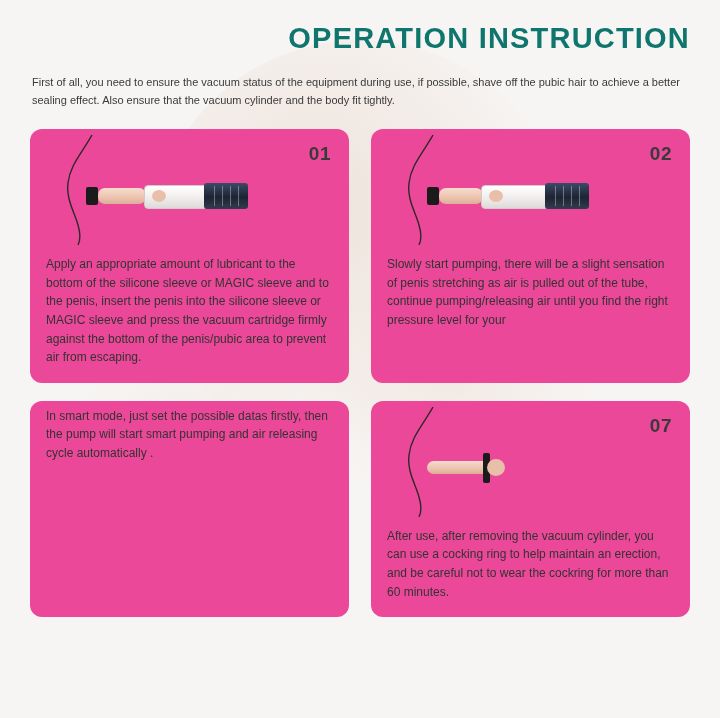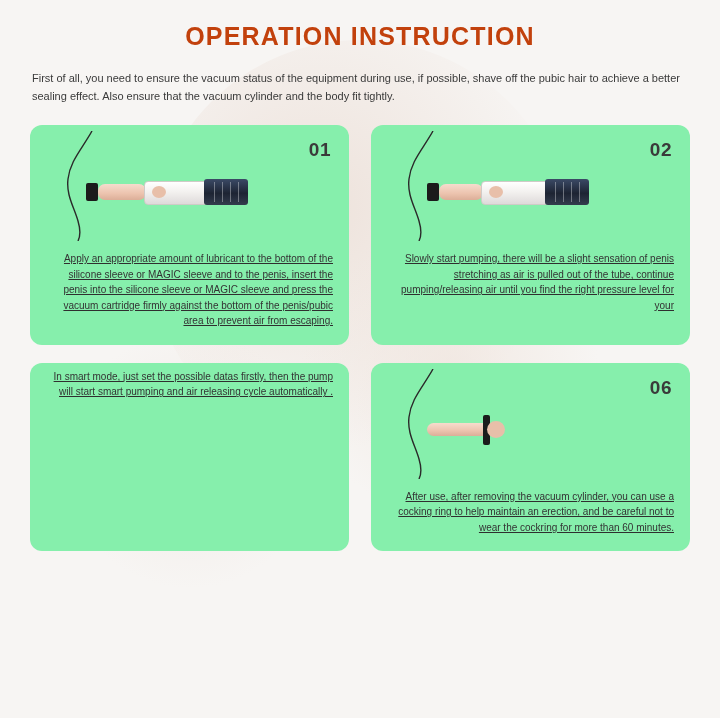--- a/index.html
+++ b/index.html
@@ -39,74 +39,72 @@
 
   .page {
     position: relative;
     z-index: 2;
     padding: 0 30px;
     box-sizing: border-box;
     width: 720px;
   }
 
   .title {
-    text-align: center;
-    font-size: 25px;
+    text-align: right;
+    font-size: 29px;
     font-weight: bold;
     letter-spacing: 1.2px;
-    color: #c2410c;
+    color: #0f766e;
     margin: 22px 0 18px 0;
   }
 
   .intro {
     font-size: 11px;
     line-height: 1.65;
     color: #3a3a3a;
     margin: 0 2px 20px 2px;
   }
 
   .grid {
     display: grid;
     grid-template-columns: 1fr 1fr;
     gap: 18px 22px;
   }
 
   .card {
-    background: #86efac;
+    background: #ec4899;
     border-radius: 12px;
     padding: 0;
     position: relative;
     box-sizing: border-box;
     overflow: hidden;
-    text-decoration: underline;
   }
   .card-media {
     position: relative;
     height: 120px;
   }
   .card-number {
     position: absolute;
     top: 14px;
     right: 18px;
     font-size: 19px;
     font-weight: bold;
     color: #3a3a3a;
     letter-spacing: 0.5px;
   }
 
   .card-body {
     padding: 6px 16px 16px 16px;
   }
   .card-text {
-    font-size: 10px;
+    font-size: 12px;
     line-height: 1.55;
     color: #333;
     margin: 0 0 10px 0;
     white-space: pre-line;
-    text-align: right;
   }
   .card-text:last-child { margin-bottom: 0; }
 
   
   .illus { position: absolute; inset: 0; }
   .body-line {
     position: absolute;
     left: 28px;
     top: 6px;
     width: 44px;
@@ -217,21 +215,21 @@
     </div>
 
     <div class="card">
       <div class="card-body">
         <p class="card-text">In smart mode, just set the possible datas firstly, then  the pump will start smart pumping and air releasing cycle automatically .</p>
       </div>
     </div>
 
     <div class="card">
       <div class="card-media">
-        <span class="card-number">06</span>
+        <span class="card-number">07</span>
         <div class="illus">
           <svg class="body-line" viewBox="0 0 44 110">
             <path d="M34 0 C24 18, 12 30, 10 48 C8 64, 16 76, 20 90 C23 100, 22 106, 20 110" fill="none" stroke="#2a2a2a" stroke-width="1.4"></path>
           </svg>
           <div class="device" style="left:56px; top:50px; width:120px; height:34px;">
             <div class="sleeve" style="left:0px; top:10px; width:62px; height:13px;"></div>
             <div class="blackband" style="left:56px; top:2px; width:7px; height:30px;"></div>
             <div class="sleeve-tip" style="left:60px; top:8px; width:18px; height:17px;"></div>
           </div>
         </div>

